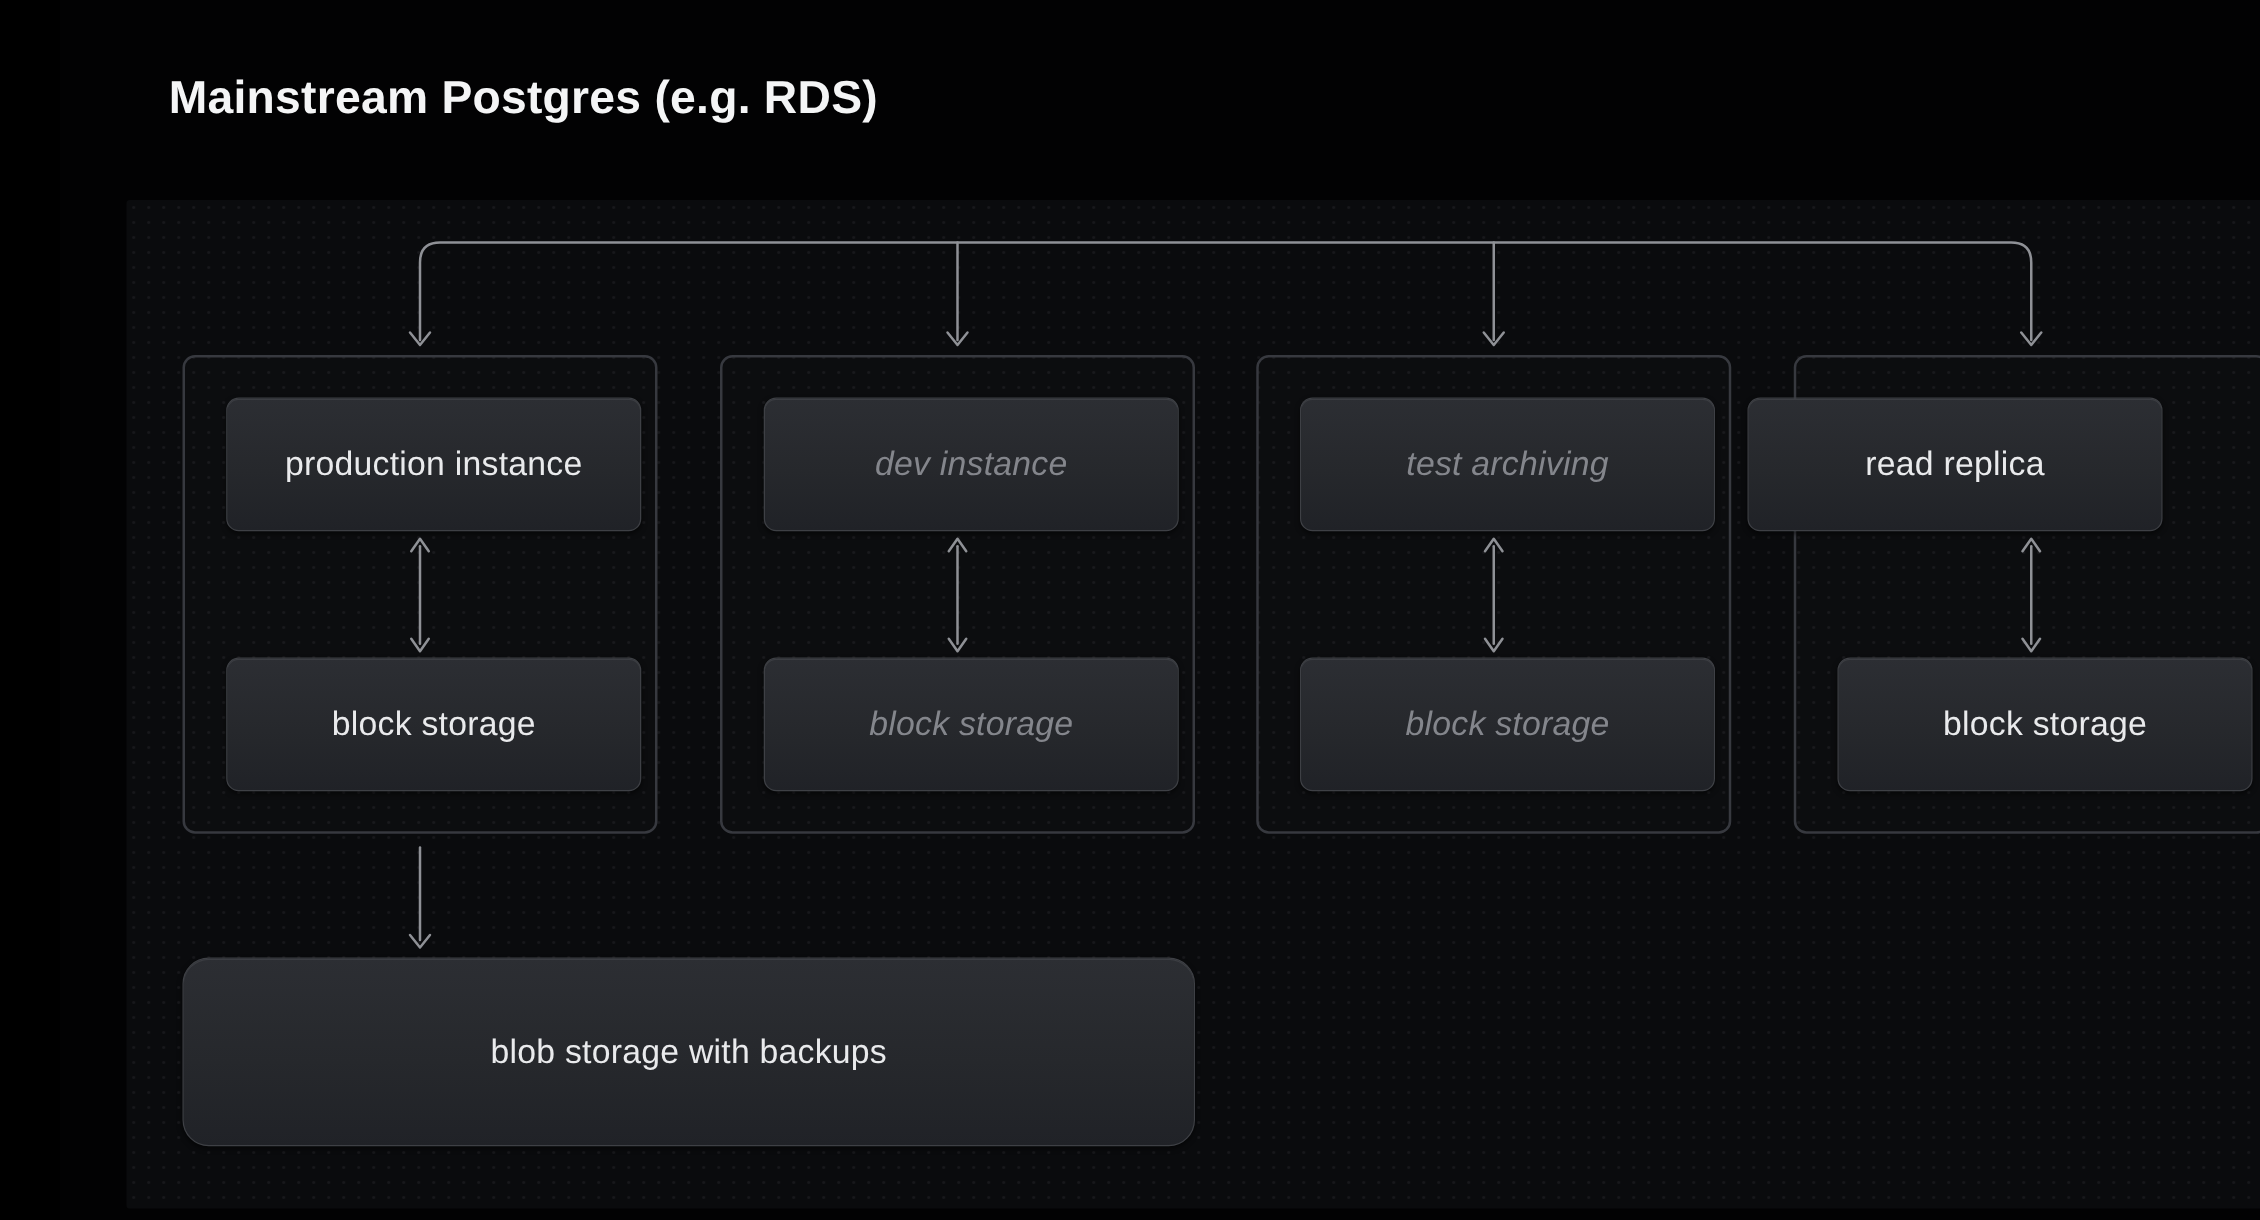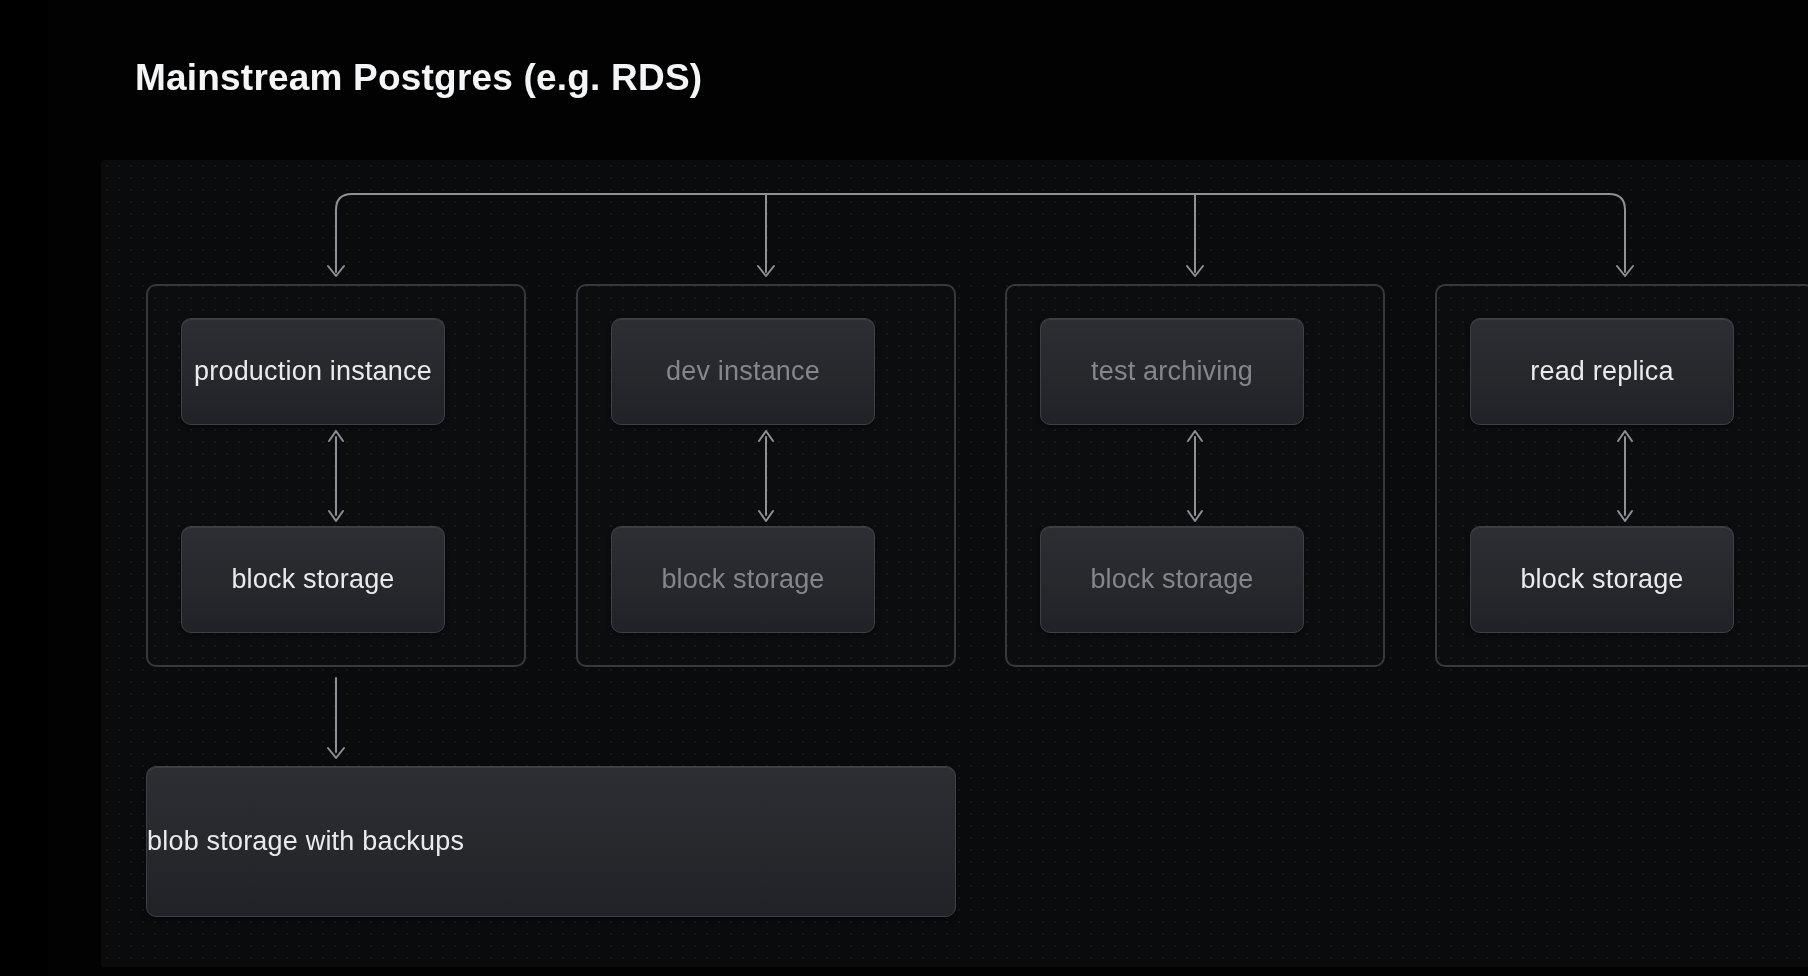--- a/index.html
+++ b/index.html
@@ -23,38 +23,38 @@
     background-size:12px 12px;
     border-radius:3px;
   }
   .col-container{
     position:absolute;top:284px;width:380px;height:383px;
     border:2px solid #37393f;border-radius:10px;
     background:rgba(255,255,255,0.012);
     box-sizing:border-box;
   }
   .node-box{
-    position:absolute;width:264px;height:107px;
+    position:absolute;width:332px;height:107px;
     border-radius:10px;
     background:linear-gradient(180deg,#2c2e33 0%,#26282c 55%,#202227 100%);
     border:1px solid #3e4045;
     box-shadow:inset 0 1px 0 rgba(255,255,255,0.08),0 2px 4px rgba(0,0,0,0.5);
     display:flex;align-items:center;justify-content:center;
     font-size:27px;letter-spacing:0.2px;
     box-sizing:border-box;
   }
   .node-box.bright{color:#e9eaec;}
-  .node-box.dim{color:#84868c;}
+  .node-box.dim{color:#84868c;font-style:italic;}
   .blob-box{
     position:absolute;left:98px;top:766px;width:810px;height:151px;
-    border-radius:10px;
+    border-radius:21px;
     background:linear-gradient(180deg,#2c2e33 0%,#26282c 55%,#202227 100%);
     border:1px solid #3e4045;
     box-shadow:inset 0 1px 0 rgba(255,255,255,0.08),0 2px 4px rgba(0,0,0,0.5);
-    display:flex;align-items:center;
+    display:flex;flex-direction:column;align-items:center;justify-content:center;
     font-size:27px;line-height:39px;color:#e9eaec;letter-spacing:0.2px;
     text-align:center;
     box-sizing:border-box;
   }
   svg.arrows{
     position:absolute;left:0;top:0;width:1808px;height:976px;
     pointer-events:none;
   }
   svg.arrows path{
     stroke:#8f9196;stroke-width:2;fill:none;
@@ -71,21 +71,21 @@
   <div class="panel"></div>
 
   <div class="col-container" style="left:98px"></div>
   <div class="col-container" style="left:528px"></div>
   <div class="col-container" style="left:957px"></div>
   <div class="col-container" style="left:1387px"></div>
 
   <div class="node-box bright" style="left:133px;top:318px">production instance</div>
   <div class="node-box dim" style="left:563px;top:318px">dev instance</div>
   <div class="node-box dim" style="left:992px;top:318px">test archiving</div>
-  <div class="node-box bright" style="left:1422px;top:318px">read replica</div>
+  <div class="node-box bright" style="left:1350px;top:318px">read replica</div>
 
   <div class="node-box bright" style="left:133px;top:526px">block storage</div>
   <div class="node-box dim" style="left:563px;top:526px">block storage</div>
   <div class="node-box dim" style="left:992px;top:526px">block storage</div>
   <div class="node-box bright" style="left:1422px;top:526px">block storage</div>
 
   <div class="blob-box">
     <div>blob storage with backups</div>
   </div>
 

